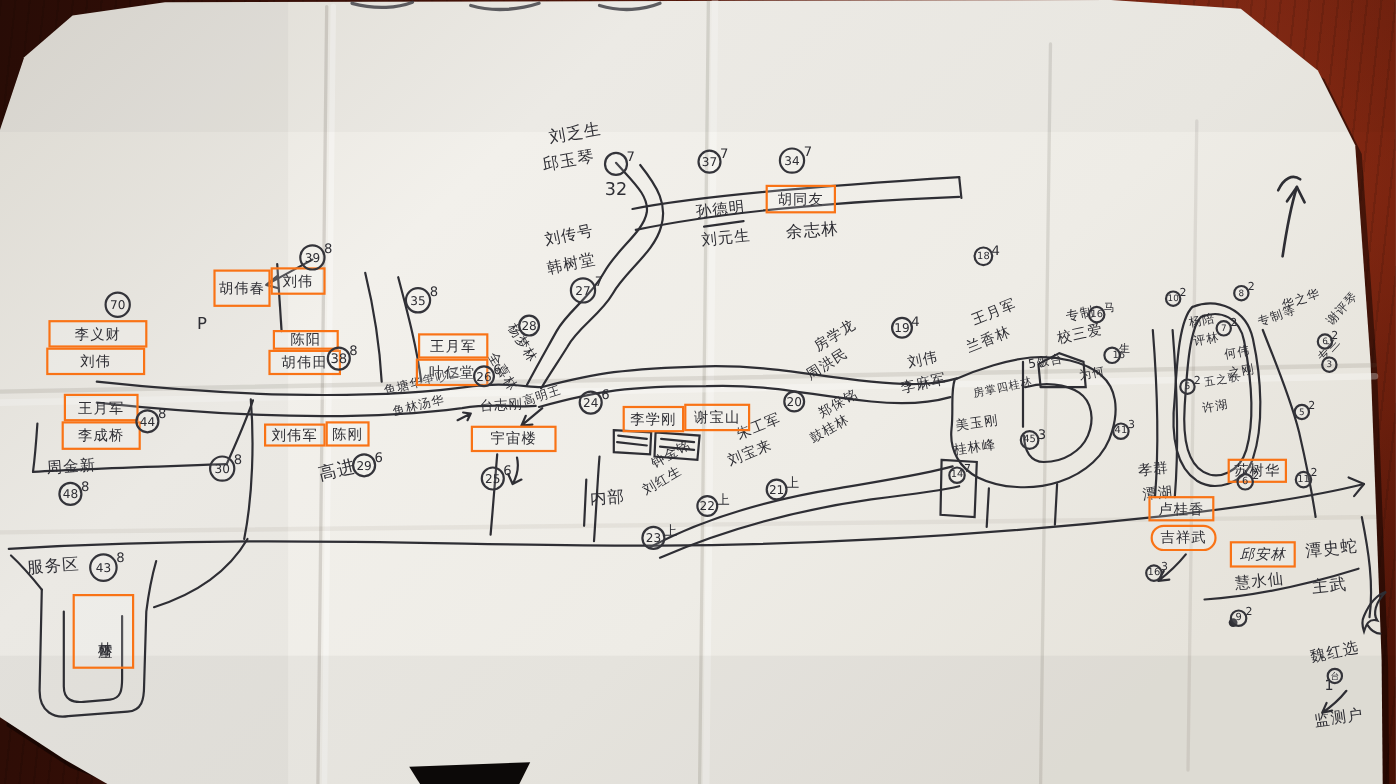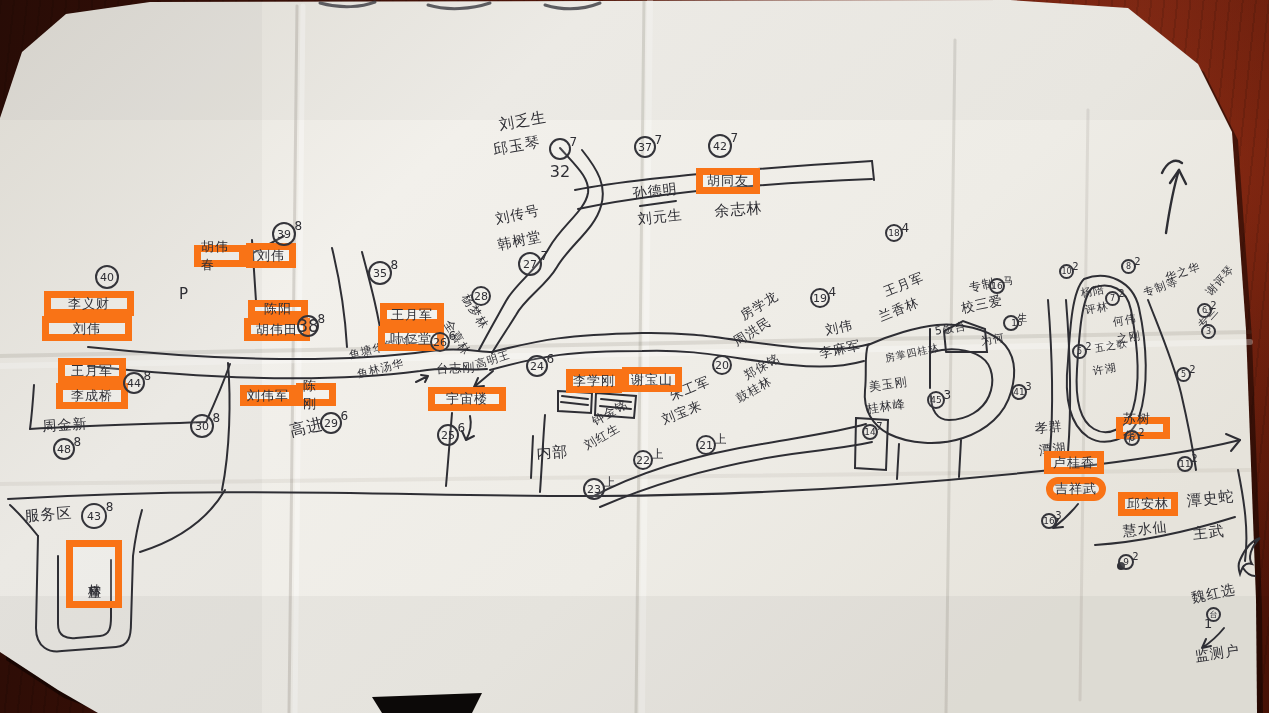--- a/index.html
+++ b/index.html
@@ -12,21 +12,21 @@
     font-family:"DejaVu Sans",sans-serif;
   }
   .stage{position:relative;width:1269px;height:713px;}
   .stage svg{position:absolute;left:0;top:0;}
   #annotation-layer{position:absolute;left:0;top:0;width:1269px;height:713px;}
   .lbl{
     position:absolute;color:#2e2e34;white-space:nowrap;
     transform-origin:left top;letter-spacing:1px;line-height:1;
   }
   .box{
-    position:absolute;border:7px solid #f97316;color:#2e2e34;
+    position:absolute;border:2px solid #f97316;color:#2e2e34;
     display:flex;align-items:center;justify-content:center;
     font-size:13px;letter-spacing:1px;box-sizing:border-box;
     background:rgba(255,255,255,0.18);
   }
   .box.vert{writing-mode:vertical-rl;}
   .box.round{border-radius:12px;}
   .marker{
     position:absolute;border:2px solid #34343a;border-radius:50%;
     display:flex;align-items:center;justify-content:center;
     color:#2e2e34;background:rgba(255,255,255,0.12);box-sizing:border-box;
@@ -195,74 +195,74 @@
       <span class="lbl" style="left: 1080px; top: 288px; font-size: 11px; transform: rotate(-10deg);">杨陪</span>
       <span class="lbl" style="left: 1084px; top: 305px; font-size: 11px; transform: rotate(-10deg);">评林</span>
       <span class="lbl" style="left: 1112px; top: 317px; font-size: 11px; transform: rotate(-10deg);">何伟</span>
       <span class="lbl" style="left: 1116px; top: 334px; font-size: 11px; transform: rotate(-10deg);">之刚</span>
       <span class="lbl" style="left: 1094px; top: 344px; font-size: 10px; transform: rotate(-10deg);">五之歌</span>
       <span class="lbl" style="left: 1092px; top: 366px; font-size: 11px; transform: rotate(-10deg);">许湖</span>
       <span class="lbl" style="left: 1204px; top: 290px; font-size: 11px; transform: rotate(-48deg);">谢评琴</span>
       <span class="lbl" style="left: 1196px; top: 323px; font-size: 11px; transform: rotate(-48deg);">专兰</span>
       <span class="lbl" style="left: 1122px; top: 524px; font-size: 14px; transform: rotate(-6deg);">慧水仙</span>
       <div class="box" style="left: 696px; top: 168px; width: 64px; height: 26px;">胡同友</div>
-      <div class="box" style="left: 194px; top: 245px; width: 52px; height: 22px;">胡伟春</div>
+      <div class="box" style="left: 194px; top: 245px; width: 52px; height: 34px;">胡伟春</div>
       <div class="box" style="left: 246px; top: 243px; width: 50px; height: 25px;">刘伟</div>
       <div class="box" style="left: 44px; top: 291px; width: 90px; height: 25px;">李义财</div>
       <div class="box" style="left: 42px; top: 316px; width: 90px; height: 25px;">刘伟</div>
       <div class="box" style="left: 248px; top: 300px; width: 60px; height: 18px;">陈阳</div>
       <div class="box" style="left: 244px; top: 318px; width: 66px; height: 23px;">胡伟田</div>
       <div class="box" style="left: 380px; top: 303px; width: 64px; height: 23px;">王月军</div>
       <div class="box" style="left: 378px; top: 326px; width: 66px; height: 25px;">叶仁堂</div>
       <div class="box" style="left: 428px; top: 387px; width: 78px; height: 24px;">宇宙楼</div>
       <div class="box" style="left: 566px; top: 369px; width: 56px; height: 24px;">李学刚</div>
       <div class="box" style="left: 622px; top: 367px; width: 60px; height: 25px;">谢宝山</div>
       <div class="box" style="left: 240px; top: 385px; width: 56px; height: 21px;">刘伟军</div>
       <div class="box" style="left: 296px; top: 383px; width: 40px; height: 23px;">陈刚</div>
       <div class="box" style="left: 58px; top: 358px; width: 68px; height: 25px;">王月军</div>
       <div class="box" style="left: 56px; top: 383px; width: 72px; height: 26px;">李成桥</div>
       <div class="box vert" style="left: 66px; top: 540px; width: 56px; height: 68px;">林座雪</div>
       <div class="box" style="left: 1044px; top: 451px; width: 60px; height: 23px;">卢桂香</div>
       <div class="box round" style="left: 1046px; top: 477px; width: 60px; height: 24px;">吉祥武</div>
       <div class="box" style="left: 1116px; top: 417px; width: 54px; height: 22px;">苏树华</div>
-      <div class="box" style="left: 1118px; top: 492px; width: 60px; height: 24px;">邱安林</div>
+      <div class="box" style="left: 1118px; top: 492px; width: 60px; height: 24px; font-style: italic;">邱安林</div>
       <span class="marker" style="left: 549px; top: 138px; width: 22px; height: 22px;">
         <span class="num" style="font-size: 16px; margin-top: 45px;">32</span>
         <span class="mnote" style="font-size: 12px;">7</span>
       </span>
       <span class="marker" style="left: 634px; top: 136px; width: 22px; height: 22px;">
         <span class="num" style="font-size: 11px;">37</span>
         <span class="mnote" style="font-size: 12px;">7</span>
       </span>
       <span class="marker" style="left: 708px; top: 134px; width: 24px; height: 24px;">
-        <span class="num" style="font-size: 11px;">42</span>
+        <span class="num" style="font-size: 11px;">34</span>
         <span class="mnote" style="font-size: 12px;">7</span>
       </span>
       <span class="marker" style="left: 518px; top: 252px; width: 24px; height: 24px;">
         <span class="num" style="font-size: 11px;">27</span>
         <span class="mnote" style="font-size: 12px;">7</span>
       </span>
       <span class="marker" style="left: 471px; top: 286px; width: 20px; height: 20px;">
         <span class="num" style="font-size: 11px;">28</span>
         <span class="mnote" style="font-size: 12px;"></span>
       </span>
       <span class="marker" style="left: 272px; top: 222px; width: 24px; height: 24px;">
         <span class="num" style="font-size: 11px;">39</span>
         <span class="mnote" style="font-size: 12px;">8</span>
       </span>
       <span class="marker" style="left: 95px; top: 265px; width: 24px; height: 24px;">
-        <span class="num" style="font-size: 11px;">40</span>
+        <span class="num" style="font-size: 11px;">70</span>
         <span class="mnote" style="font-size: 12px;"></span>
       </span>
       <span class="marker" style="left: 368px; top: 261px; width: 24px; height: 24px;">
         <span class="num" style="font-size: 11px;">35</span>
         <span class="mnote" style="font-size: 12px;">8</span>
       </span>
       <span class="marker" style="left: 297px; top: 315px; width: 22px; height: 22px;">
-        <span class="num" style="font-size: 17px;">38</span>
+        <span class="num" style="font-size: 12px;">38</span>
         <span class="mnote" style="font-size: 12px;">8</span>
       </span>
       <span class="marker" style="left: 430px; top: 332px; width: 20px; height: 20px;">
         <span class="num" style="font-size: 11px;">26</span>
         <span class="mnote" style="font-size: 12px;">6</span>
       </span>
       <span class="marker" style="left: 526px; top: 355px; width: 22px; height: 22px;">
         <span class="num" style="font-size: 11px;">24</span>
         <span class="mnote" style="font-size: 12px;">6</span>
       </span>
@@ -335,21 +335,21 @@
         <span class="mnote" style="font-size: 10px;">3</span>
       </span>
       <span class="marker" style="left: 1041px; top: 513px; width: 16px; height: 16px;">
         <span class="num" style="font-size: 9px;">16</span>
         <span class="mnote" style="font-size: 10px;">3</span>
       </span>
       <span class="marker" style="left: 1124px; top: 430px; width: 16px; height: 16px;">
         <span class="num" style="font-size: 9px;">6</span>
         <span class="mnote" style="font-size: 10px;">2</span>
       </span>
-      <span class="marker" style="left: 1177px; top: 456px; width: 16px; height: 16px;">
+      <span class="marker" style="left: 1177px; top: 428px; width: 16px; height: 16px;">
         <span class="num" style="font-size: 9px;">11</span>
         <span class="mnote" style="font-size: 10px;">2</span>
       </span>
       <span class="marker" style="left: 1118px; top: 554px; width: 16px; height: 16px;">
         <span class="num" style="font-size: 9px;">9</span>
         <span class="mnote" style="font-size: 10px;">2</span>
       </span>
       <span class="marker" style="left: 1059px; top: 264px; width: 15px; height: 15px;">
         <span class="num" style="font-size: 8px;">10</span>
         <span class="mnote" style="font-size: 10px;">2</span>

